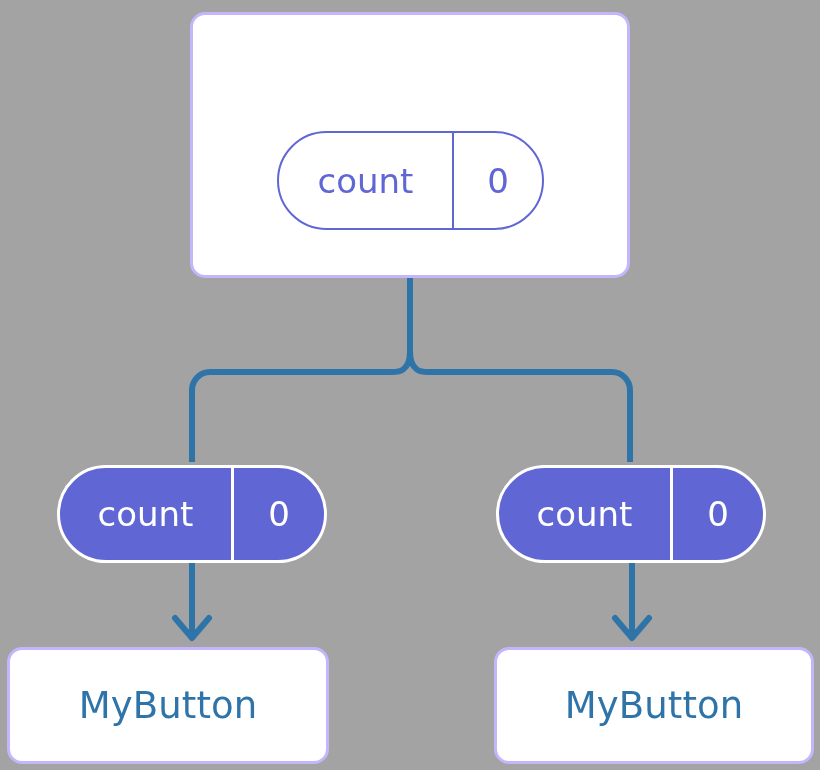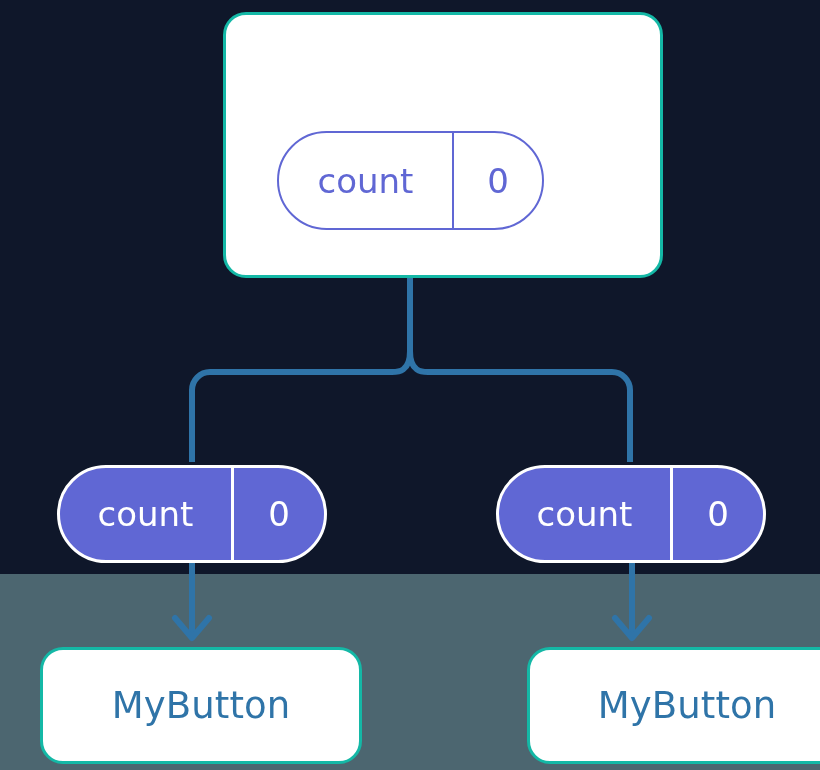--- a/index.html
+++ b/index.html
@@ -9,43 +9,42 @@
   body {
     width: 820px;
     height: 770px;
     background: #4c6670;
     font-family: "DejaVu Sans", "Liberation Sans", sans-serif;
     overflow: hidden;
   }
   #stage {
     position: relative;
     width: 820px;
-    height: 574px;
-    background: #0f172a;
+    height: 770px;
+    background: #a3a3a3;
   }
   #connectors {
     position: absolute;
     left: 0;
     top: 0;
     width: 820px;
     height: 770px;
     pointer-events: none;
   }
 
   
   .component-box {
     position: absolute;
     box-sizing: border-box;
     background: #ffffff;
-    border: 3px solid #14b8a6;
-    border-radius: 23px;
+    border: 3px solid #c4b5fd;
+    border-radius: 15px;
     display: flex;
     align-items: center;
     justify-content: center;
-    margin-left: 33px;
   }
   .component-title {
     color: #2f74a8;
     font-size: 37px;
     font-weight: 400;
     letter-spacing: 0.1px;
     white-space: nowrap;
   }
 
   #app-box {

